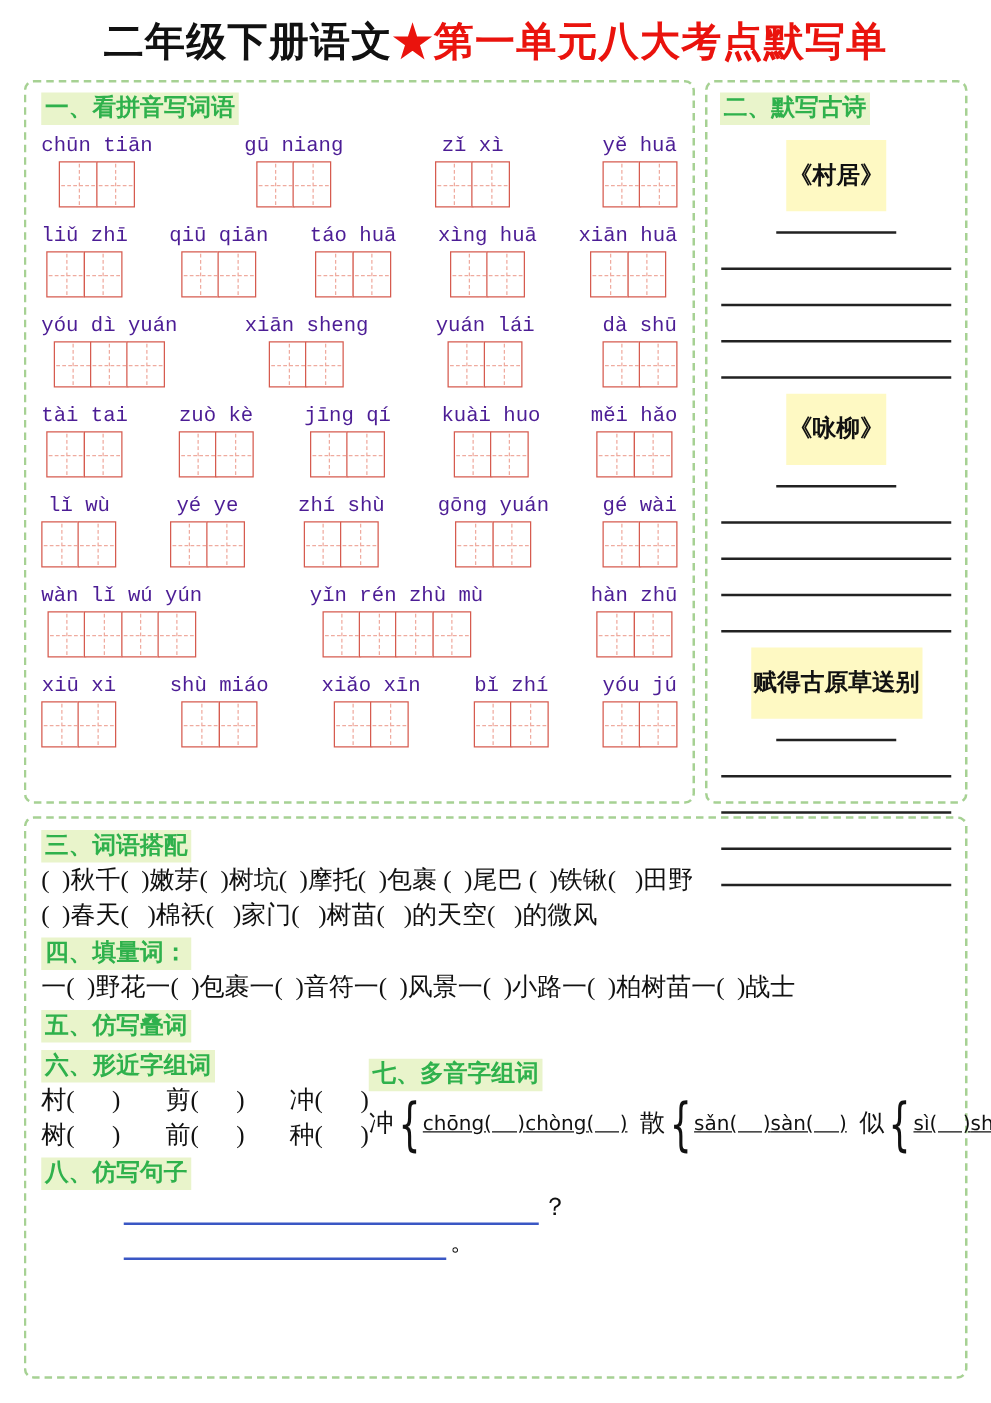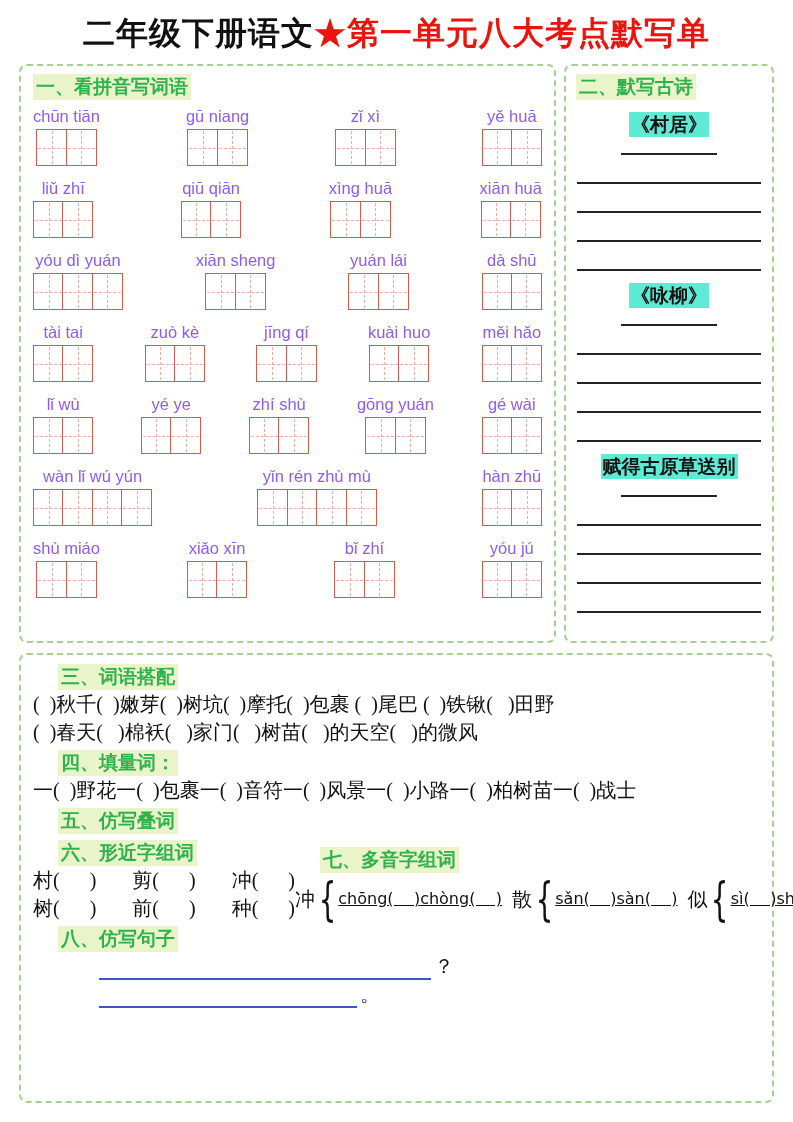--- a/index.html
+++ b/index.html
@@ -18,36 +18,36 @@
 
   .sec-head {
     display:inline-block; background:#e9f4cb; color:#2fb14c;
     font-family:"Liberation Sans", sans-serif; font-weight:bold;
     font-size:19px; line-height:26px; padding:0 3px;
   }
 
   
   .pinyin-row { display:flex; justify-content:space-between; align-items:flex-end; margin-top:5px; margin-bottom:11px; }
   .unit { display:flex; flex-direction:column; align-items:center; }
-  .pinyin { font-family:Liberation Sans, sans-serif; font-size:16.5px; line-height:23px; white-space:nowrap; color:#8b5cf6; }
+  .pinyin { font-family:Liberation Mono, monospace; font-size:16.5px; line-height:23px; white-space:nowrap; color:#4c1d95; }
   .cells { display:flex; margin-top:1px; }
   .cell { width:31px; height:37px; border:1.6px solid #d65b4f; margin-left:-1.6px; position:relative; background:#fff; }
   .cell:first-child { margin-left:0; }
   .cell::before { content:""; position:absolute; left:1px; right:1px; top:50%; border-top:1px dashed #efab9f; }
   .cell::after  { content:""; position:absolute; top:1px; bottom:1px; left:50%; border-left:1px dashed #efab9f; }
 
   
   .poem { text-align:center; margin-top:12px; }
-  .poem-title { display:inline-block; background:#5eead4; font-weight:bold; font-size:19px; line-height:25px; padding:0 2px; }
+  .poem-title { display:inline-block; background:#fef9c3; font-weight:bold; font-size:19px; line-height:25px; padding:16px 2px; }
   .author-line { width:96px; margin:16px auto 0; border-bottom:2px solid #222; }
   .poem-line { width:184px; height:29px; border-bottom:2px solid #222; margin:0 auto; }
 
   
   .bottom-box { margin:10px 19px 0; padding:5px 12px 8px; min-height:450px; font-size:20px; line-height:28px; }
-  .bottom-box .head-row { margin-top:2px;margin-left:25px; }
+  .bottom-box .head-row { margin-top:2px; }
   .text-line { white-space:pre-wrap; }
   .blank-row { display:flex; align-items:flex-end; }
   .blue-line { border-bottom:2px solid #3a57c4; height:24px; }
   .bl-abb  { width:418px; }
   .bl-aabb { width:398px; }
   .bl-s  { margin-left:66px; }
   .bl-s1 { width:332px; }
   .bl-s2 { width:258px; }
   .end-mark { margin-left:3px; }
 
@@ -118,20 +118,27 @@
               </div>
             </div>
             <div class="unit">
               <div class="pinyin">qiū  qiān</div>
               <div class="cells">
                 <div class="cell"></div>
                 <div class="cell"></div>
               </div>
             </div>
             <div class="unit">
+              <div class="pinyin">táo  huā</div>
+              <div class="cells">
+                <div class="cell"></div>
+                <div class="cell"></div>
+              </div>
+            </div>
+            <div class="unit">
               <div class="pinyin">xìng huā</div>
               <div class="cells">
                 <div class="cell"></div>
                 <div class="cell"></div>
               </div>
             </div>
             <div class="unit">
               <div class="pinyin">xiān huā</div>
               <div class="cells">
                 <div class="cell"></div>
@@ -265,20 +272,27 @@
             </div>
             <div class="unit">
               <div class="pinyin">hàn  zhū</div>
               <div class="cells">
                 <div class="cell"></div>
                 <div class="cell"></div>
               </div>
             </div>
           </div>
           <div class="pinyin-row">
+            <div class="unit">
+              <div class="pinyin">xiū  xi</div>
+              <div class="cells">
+                <div class="cell"></div>
+                <div class="cell"></div>
+              </div>
+            </div>
             <div class="unit">
               <div class="pinyin">shù  miáo</div>
               <div class="cells">
                 <div class="cell"></div>
                 <div class="cell"></div>
               </div>
             </div>
             <div class="unit">
               <div class="pinyin">xiǎo  xīn</div>
               <div class="cells">

